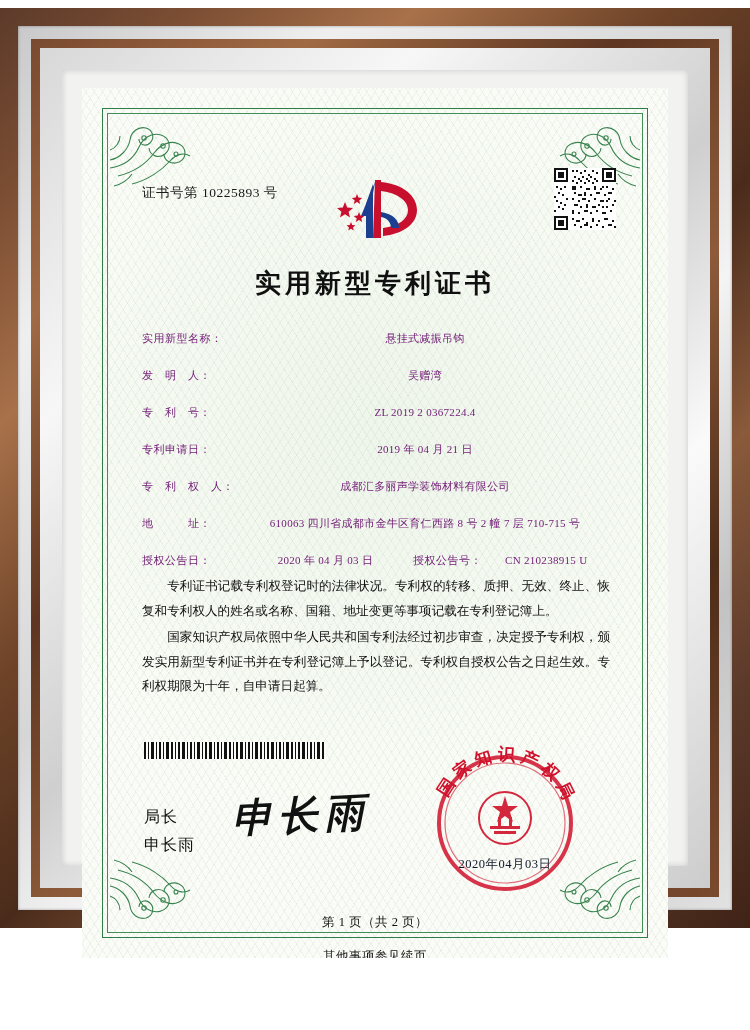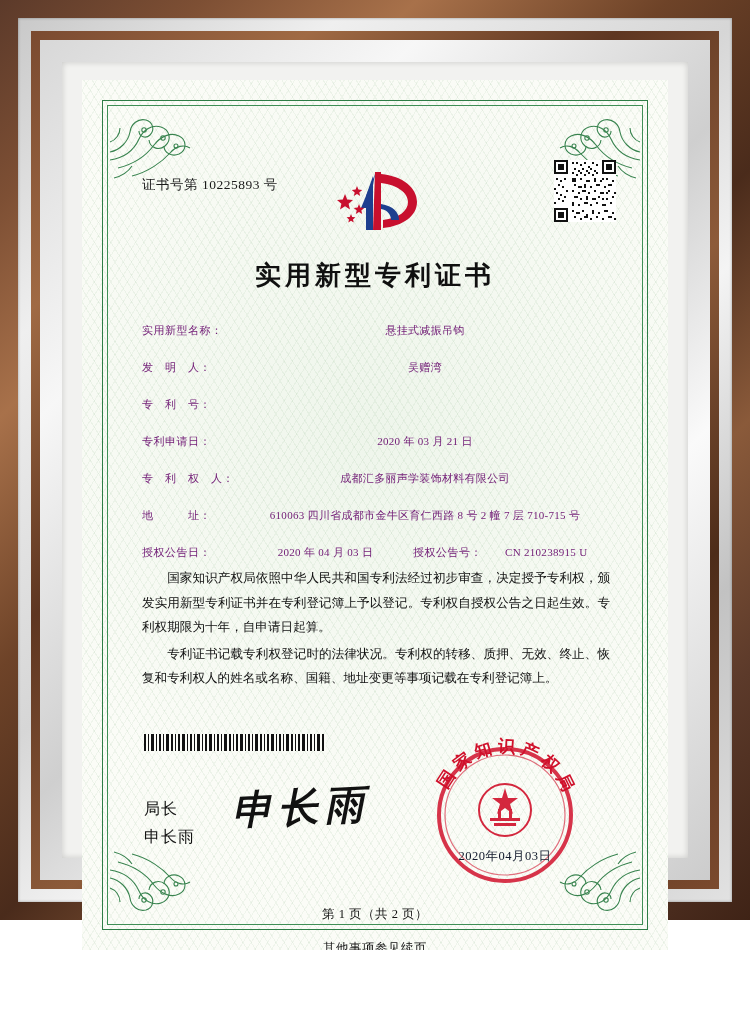--- a/index.html
+++ b/index.html
@@ -10,21 +10,21 @@
   body {
     width: 750px;
     height: 1030px;
     font-family: "Liberation Serif", serif;
     overflow: hidden;
   }
 
   
   .frame-outer {
     position: absolute;
-    left: 0; top: 0;
+    left: 0; top: 8px;
     width: 750px; height: 920px;
     background: linear-gradient(135deg, #5c3a2a 0%, #7d4f34 12%, #a8714a 25%,
                                 #6e4328 40%, #4a2b1b 55%, #8a5a3a 70%,
                                 #5c3a2a 85%, #3f2316 100%);
     box-sizing: border-box;
   }
   .frame-bevel1 {
     position: absolute;
     left: 18px; top: 18px; right: 18px; bottom: 18px;
     background: linear-gradient(135deg, #c9c9c9 0%, #efefef 20%, #d6d6d6 45%,
@@ -438,44 +438,45 @@
       <div class="field-row">
         <div class="field-label">实用新型名称：</div>
         <div class="field-value">悬挂式减振吊钩</div>
       </div>
       <div class="field-row">
         <div class="field-label">发　明　人：</div>
         <div class="field-value">吴赠湾</div>
       </div>
       <div class="field-row">
         <div class="field-label">专　利　号：</div>
+        <div class="field-value">ZL 2019 2 0367224.4</div>
       </div>
       <div class="field-row">
         <div class="field-label">专利申请日：</div>
-        <div class="field-value">2020 年 03 月 21 日</div>
+        <div class="field-value">2019 年 04 月 21 日</div>
       </div>
       <div class="field-row">
         <div class="field-label">专　利　权　人：</div>
         <div class="field-value">成都汇多丽声学装饰材料有限公司</div>
       </div>
       <div class="field-row">
         <div class="field-label">地　　　址：</div>
         <div class="field-value">610063 四川省成都市金牛区育仁西路 8 号 2 幢 7 层 710-715 号</div>
       </div>
       <div class="field-row dual">
         <div class="field-label">授权公告日：</div>
         <div class="field-value">2020 年 04 月 03 日</div>
         <div class="field-label2">授权公告号：</div>
         <div class="field-value2">CN 210238915 U</div>
       </div>
     </div>
 
     <div class="paras">
+      <p>专利证书记载专利权登记时的法律状况。专利权的转移、质押、无效、终止、恢复和专利权人的姓名或名称、国籍、地址变更等事项记载在专利登记簿上。</p>
       <p>国家知识产权局依照中华人民共和国专利法经过初步审查，决定授予专利权，颁发实用新型专利证书并在专利登记簿上予以登记。专利权自授权公告之日起生效。专利权期限为十年，自申请日起算。</p>
-      <p>专利证书记载专利权登记时的法律状况。专利权的转移、质押、无效、终止、恢复和专利权人的姓名或名称、国籍、地址变更等事项记载在专利登记簿上。</p>
     </div>
 
     <div class="barcode">
       <svg width="182" height="17" viewBox="0 0 182 17" shape-rendering="crispEdges">
         <rect width="182" height="17" fill="#fbfcf7"></rect>
         <g fill="#111">
           <rect x="0" y="0" width="2" height="17"></rect>
             <rect x="4" y="0" width="1" height="17"></rect>
           <rect x="7" y="0" width="3" height="17"></rect>
             <rect x="12" y="0" width="1" height="17"></rect>

